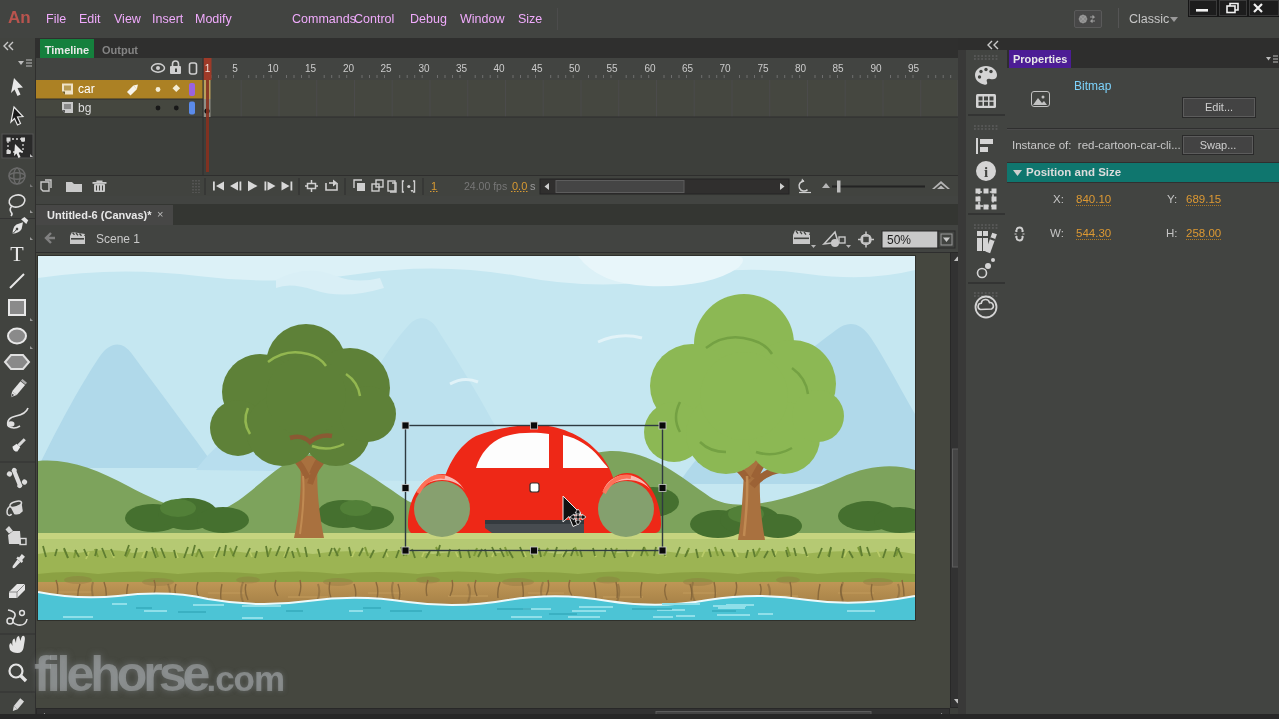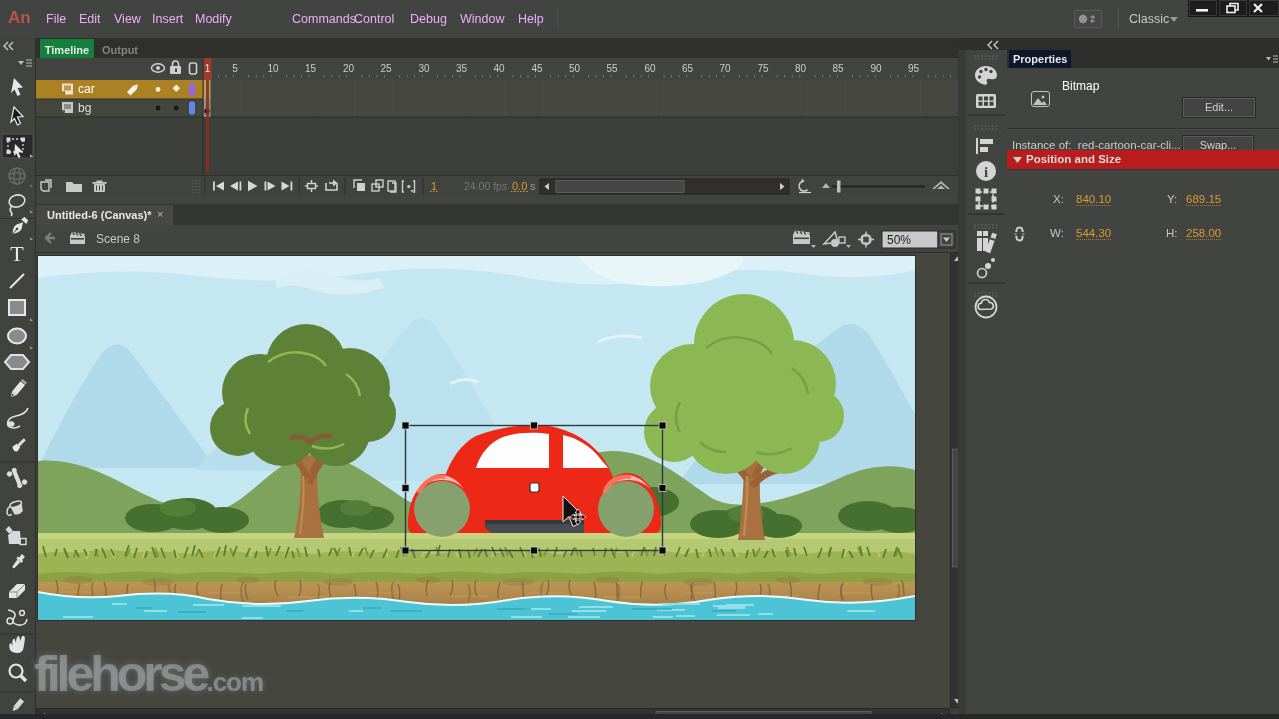--- a/index.html
+++ b/index.html
@@ -24,21 +24,21 @@
   <div class="menu" style="left:46px;">File</div>
   <div class="menu" style="left:79px;">Edit</div>
   <div class="menu" style="left:114px;">View</div>
   <div class="menu" style="left:152px;">Insert</div>
   <div class="menu" style="left:195px;">Modify</div>
   <div class="menu" style="left:247px;margin-top:44px;">Text</div>
   <div class="menu" style="left:284px;margin-left:8px;">Commands</div>
   <div class="menu" style="left:354px;">Control</div>
   <div class="menu" style="left:410px;">Debug</div>
   <div class="menu" style="left:460px;">Window</div>
-  <div class="menu" style="left:518px;">Help</div>
+  <div class="menu" style="left:518px;">Size</div>
   <div class="abs" style="left:557px;top:8px;width:1px;height:22px;background:#4c4c4c;"></div>
 
   <div class="abs" style="left:1074px;top:10px;width:26px;height:16px;background:#474747;border:1px solid #5a5a5a;border-radius:2px;">
     <svg width="26" height="16" viewBox="0 0 26 16">
       <circle cx="8" cy="8" r="3.2" fill="none" stroke="#9a9a9a" stroke-width="1.4"></circle>
       <path d="M8 3.6 V12.4 M3.6 8 H12.4 M5 5 L11 11 M11 5 L5 11" stroke="#9a9a9a" stroke-width="1.1"></path>
       <path d="M15 6 l4 0 -1.5 -1.5 M19 6 l-1.5 1.5 M20 10 l-4 0 1.5 -1.5 M16 10 l1.5 1.5" stroke="#9a9a9a" stroke-width="1.1" fill="none"></path>
     </svg>
   </div>
   <div class="abs" style="left:1118px;top:8px;width:1px;height:20px;background:#555;"></div>
@@ -374,21 +374,21 @@
   <div class="abs" style="left:0;top:21px;width:922px;height:27px;background:#424441;border-bottom:1px solid #2e2e2e;">
     <svg class="abs" style="left:6px;top:6px;" width="16" height="14" viewBox="0 0 16 14">
       <path d="M9 2 L4 7 L9 12 M4 7 H13" stroke="#808080" stroke-width="2.4" fill="none"></path>
     </svg>
     <svg class="abs" style="left:33px;top:5px;" width="18" height="16" viewBox="0 0 18 16">
       <rect x="1" y="6" width="15" height="8" fill="#c8c8c8"></rect>
       <path d="M1 6 L3 2 L16 4 L15 6 Z" fill="#c8c8c8"></path>
       <path d="M3.5 2.5 l2 2.4 M7 3 l2 2.4 M10.5 3.5 l2 2.4" stroke="#424441" stroke-width="1.4"></path>
       <rect x="2" y="8" width="13" height="1.6" fill="#424441"></rect>
     </svg>
-    <div class="abs" style="left:60px;top:7px;font-size:12px;color:#c9c9c9;">Scene 8</div>
+    <div class="abs" style="left:60px;top:7px;font-size:12px;color:#c9c9c9;">Scene 1</div>
   </div>
 
   <div id="stagewrap" class="abs" style="left:2px;top:52px;width:877px;height:364px;box-shadow:0 0 0 1px rgba(20,20,20,0.45);">
     <svg width="877" height="364" viewBox="0 0 877 364">
       <defs>
         <linearGradient id="soilg" x1="0" y1="0" x2="0" y2="1">
           <stop offset="0" stop-color="#c79e5b"></stop>
           <stop offset="1" stop-color="#a37e45"></stop>
         </linearGradient>
       </defs>
@@ -609,21 +609,21 @@
   <div class="abs" style="left:0;top:504px;width:914px;height:15px;background:#323232;border:1px solid #282828;box-sizing:border-box;">
     <svg width="912" height="13" viewBox="0 0 912 13">
       <path d="M8 3 l-4.5 3.5 4.5 3.5 z" fill="#c0c0c0"></path>
       <path d="M904 3 l4.5 3.5 -4.5 3.5 z" fill="#c0c0c0"></path>
       <rect x="619" y="1.5" width="215" height="10" fill="#454545" stroke="#5d5d5d"></rect>
     </svg>
   </div>
   <div class="abs" style="left:914px;top:504px;width:15px;height:15px;background:#3d3f3b;"></div>
 
   <div class="abs" style="left:-2px;top:441px;width:300px;height:70px;font-weight:bold;color:rgba(200,205,210,0.42);white-space:nowrap;">
-    <span style="font-size:50px;letter-spacing:-4px;text-shadow:0 0 7px rgba(130,135,140,0.6);">filehorse</span><span style="font-size:26px;letter-spacing:-1px;text-shadow:0 0 5px rgba(130,135,140,0.55);">.com</span>
+    <span style="font-size:50px;letter-spacing:-4px;text-shadow:0 0 7px rgba(130,135,140,0.6);">filehorse</span><span style="font-size:35px;letter-spacing:-1px;text-shadow:0 0 5px rgba(130,135,140,0.55);">.com</span>
   </div>
 </div>
 
 <div id="dock">
   <div class="abs" style="left:0;top:0;width:8px;height:681px;background:#393938;"></div>
   <div class="abs" style="left:0;top:0;width:49px;height:12px;background:#2e2e2d;"></div>
   <svg class="abs" style="left:8px;top:0;" width="41" height="681" viewBox="0 0 41 681">
     <path d="M26 3 l-4 4 4 4 M32 3 l-4 4 4 4" stroke="#c9c9c9" stroke-width="1.4" fill="none"></path>
     <g stroke="#5e5e5e" stroke-width="1.6" stroke-dasharray="1.8 1.8">
       <path d="M8 18 h24 M8 21 h24"></path>
@@ -698,42 +698,42 @@
     <g transform="translate(20,269)">
       <circle cx="0" cy="0" r="10.5" fill="none" stroke="#d4d4d4" stroke-width="1.8"></circle>
       <path d="M-5.5 2.5 a3.2 3.2 0 0 1 0.8 -6.3 a4.2 4.2 0 0 1 8.2 -0.6 a3.4 3.4 0 0 1 2 6.4 z" fill="none" stroke="#d4d4d4" stroke-width="1.6"></path>
     </g>
   </svg>
 </div>
 
 <div id="props">
   <div class="abs" style="left:0;top:0;width:272px;height:14px;background:#2e2e2d;"></div>
   <div class="abs" style="left:0;top:14px;width:272px;height:16px;background:#2e2e2d;"></div>
-  <div class="abs" style="left:2px;top:12px;width:62px;height:18px;background:#0f172a;">
+  <div class="abs" style="left:2px;top:12px;width:62px;height:18px;background:#4c1d95;">
     <span class="tabtxt" style="position:absolute;left:4px;top:3px;">Properties</span>
   </div>
   <svg class="abs" style="left:258px;top:16px;" width="14" height="10" viewBox="0 0 14 10">
     <path d="M1 3 l5 0 -2.5 3.5 z" fill="#bbb"></path>
     <path d="M8 2 h5 M8 5 h5 M8 8 h5" stroke="#bbb" stroke-width="1.2"></path>
   </svg>
 
   <div class="abs" style="left:24px;top:53px;width:19px;height:16px;border:1.5px solid #c2c2c2;border-radius:3px;box-sizing:border-box;">
     <svg width="16" height="13" viewBox="0 0 16 13">
       <circle cx="11" cy="4" r="1.5" fill="#c2c2c2"></circle>
       <path d="M1 12 L6 5 L10 10 L12 8 L15 12 Z" fill="#c2c2c2"></path>
     </svg>
   </div>
-  <div class="abs" style="left:55px;top:41px;font-size:12px;color:#ffffff;">Bitmap</div>
+  <div class="abs" style="left:67px;top:41px;font-size:12px;color:#7dd3fc;">Bitmap</div>
   <div class="abs" style="left:176px;top:60px;width:72px;height:19px;background:#434343;border:1px solid #5c5c5c;box-shadow:0 0 0 1px #2a2a2a;box-sizing:border-box;text-align:center;line-height:17px;font-size:11px;color:#cfcfcf;">Edit...</div>
   <div class="abs" style="left:0;top:90px;width:272px;height:1px;background:#2f2f2f;"></div>
   <div class="abs" style="left:0;top:91px;width:272px;height:1px;background:#4a4a4a;"></div>
   <div class="abs" style="left:5px;top:101px;font-size:11.5px;color:#c9c9c9;">Instance of:&nbsp; red-cartoon-car-cli...</div>
   <div class="abs" style="left:176px;top:98px;width:70px;height:18px;background:#434343;border:1px solid #5c5c5c;box-shadow:0 0 0 1px #2a2a2a;box-sizing:border-box;text-align:center;line-height:16px;font-size:11px;color:#cfcfcf;">Swap...</div>
   <div class="abs" style="left:0;top:124px;width:272px;height:1px;background:#2f2f2f;"></div>
-  <div class="abs" style="left:0;top:112px;width:272px;height:20px;background:#b91c1c;border-bottom:1px solid #303030;box-sizing:border-box;">
+  <div class="abs" style="left:0;top:125px;width:272px;height:20px;background:#0f766e;border-bottom:1px solid #303030;box-sizing:border-box;">
     <svg class="abs" style="left:6px;top:7px;" width="10" height="7">
         <path d="M0 0 h9 l-4.5 6 z" fill="#cfcfcf"></path>
       </svg>
     <span style="position:absolute;left:19px;top:3px;font-size:11.5px;font-weight:bold;color:#dcdcdc;">Position and Size</span>
   </div>
   <div class="abs" style="left:0;top:155px;width:272px;height:22px;font-size:11.5px;">
     <span style="position:absolute;left:46px;color:#c4c4c4;">X:</span>
     <span class="orange" style="position:absolute;left:69px;border-bottom:1px dotted #b27a22;">840.10</span>
     <span style="position:absolute;left:160px;color:#c4c4c4;">Y:</span>
     <span class="orange" style="position:absolute;left:179px;border-bottom:1px dotted #b27a22;text-align:center;">689.15</span>

